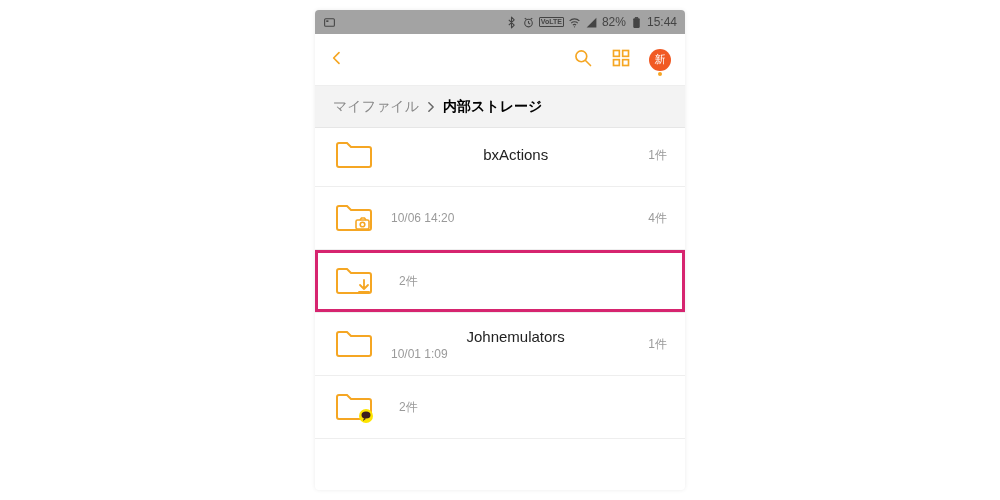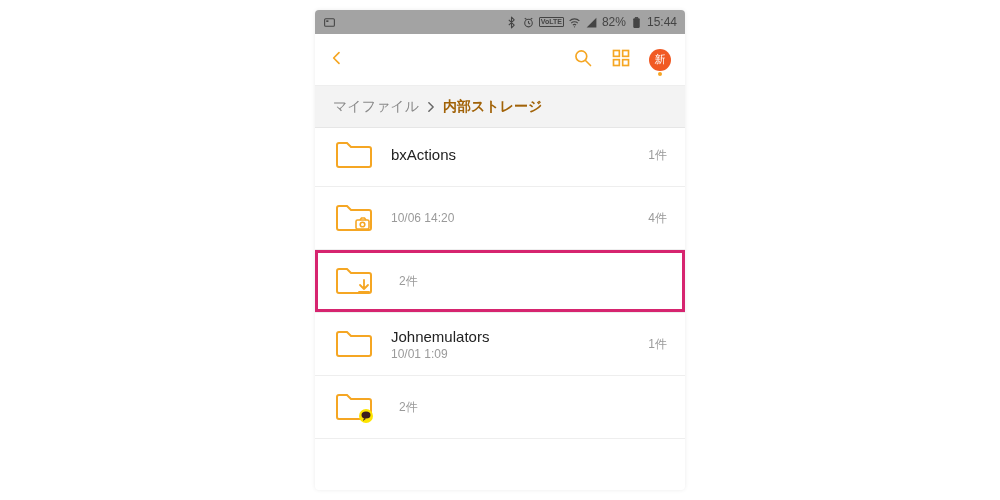--- a/index.html
+++ b/index.html
@@ -84,21 +84,21 @@
     height: 42px;
     background: #f3f3f3;
     display: flex;
     align-items: center;
     padding: 0 18px;
     font-size: 14px;
     color: #888;
     gap: 8px;
     border-bottom: 1px solid #e6e6e6;
   }
-  .breadcrumb .current { color: #a16207; font-weight: 600; font-family: Liberation Serif, serif; }
+  .breadcrumb .current { color: #000000; font-weight: 600; font-family: Liberation Serif, serif; }
   .breadcrumb svg { width: 8px; height: 10px; }
   
   .list { flex: 1; overflow: hidden; }
   .row {
     display: flex;
     align-items: center;
     padding: 14px 18px 14px 18px;
     border-bottom: 1px solid #eee;
     position: relative;
   }
@@ -110,20 +110,21 @@
     display: flex;
     align-items: center;
     justify-content: center;
   }
   .row .folder-ico svg { width: 40px; height: 32px; overflow: visible; }
   .row .meta { flex: 1; min-width: 0; }
   .row .name {
     font-size: 15px;
     color: #222;
     margin-bottom: 2px;
+    text-align: center;
   }
   .row .ts {
     font-size: 12px;
     color: #9a9a9a;
   }
   .row .count {
     font-size: 12px;
     color: #9a9a9a;
     padding-left: 8px;
     text-align: right;

